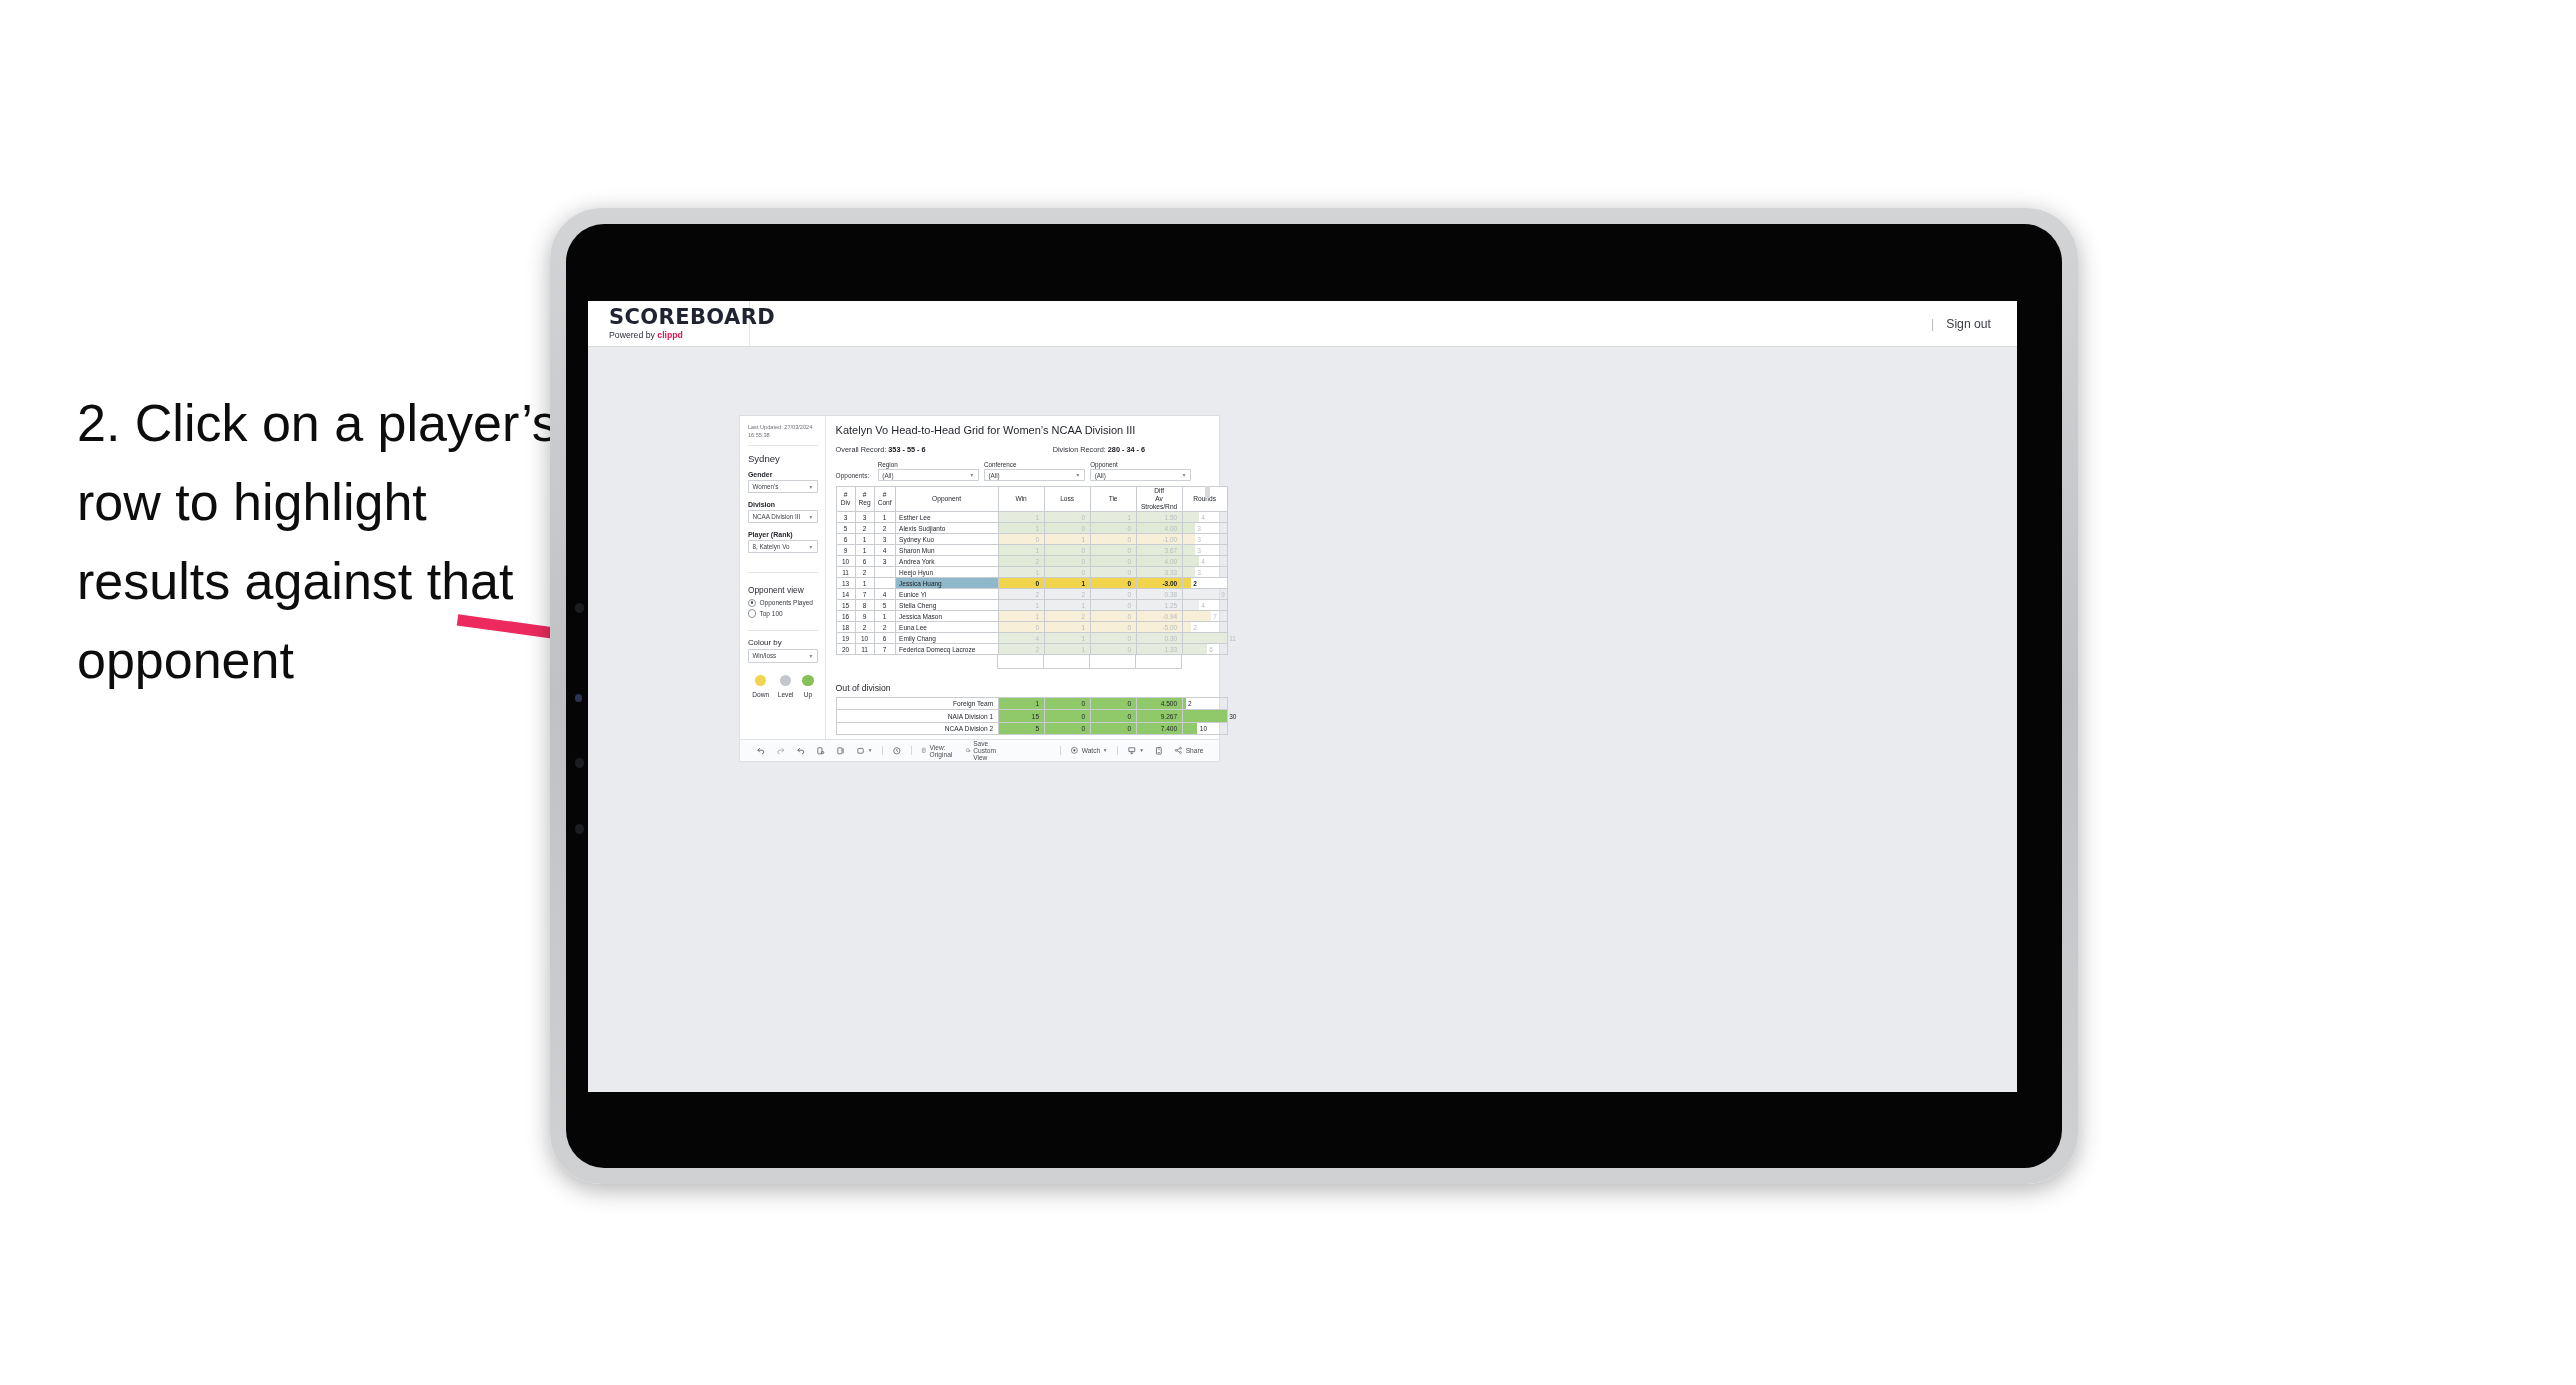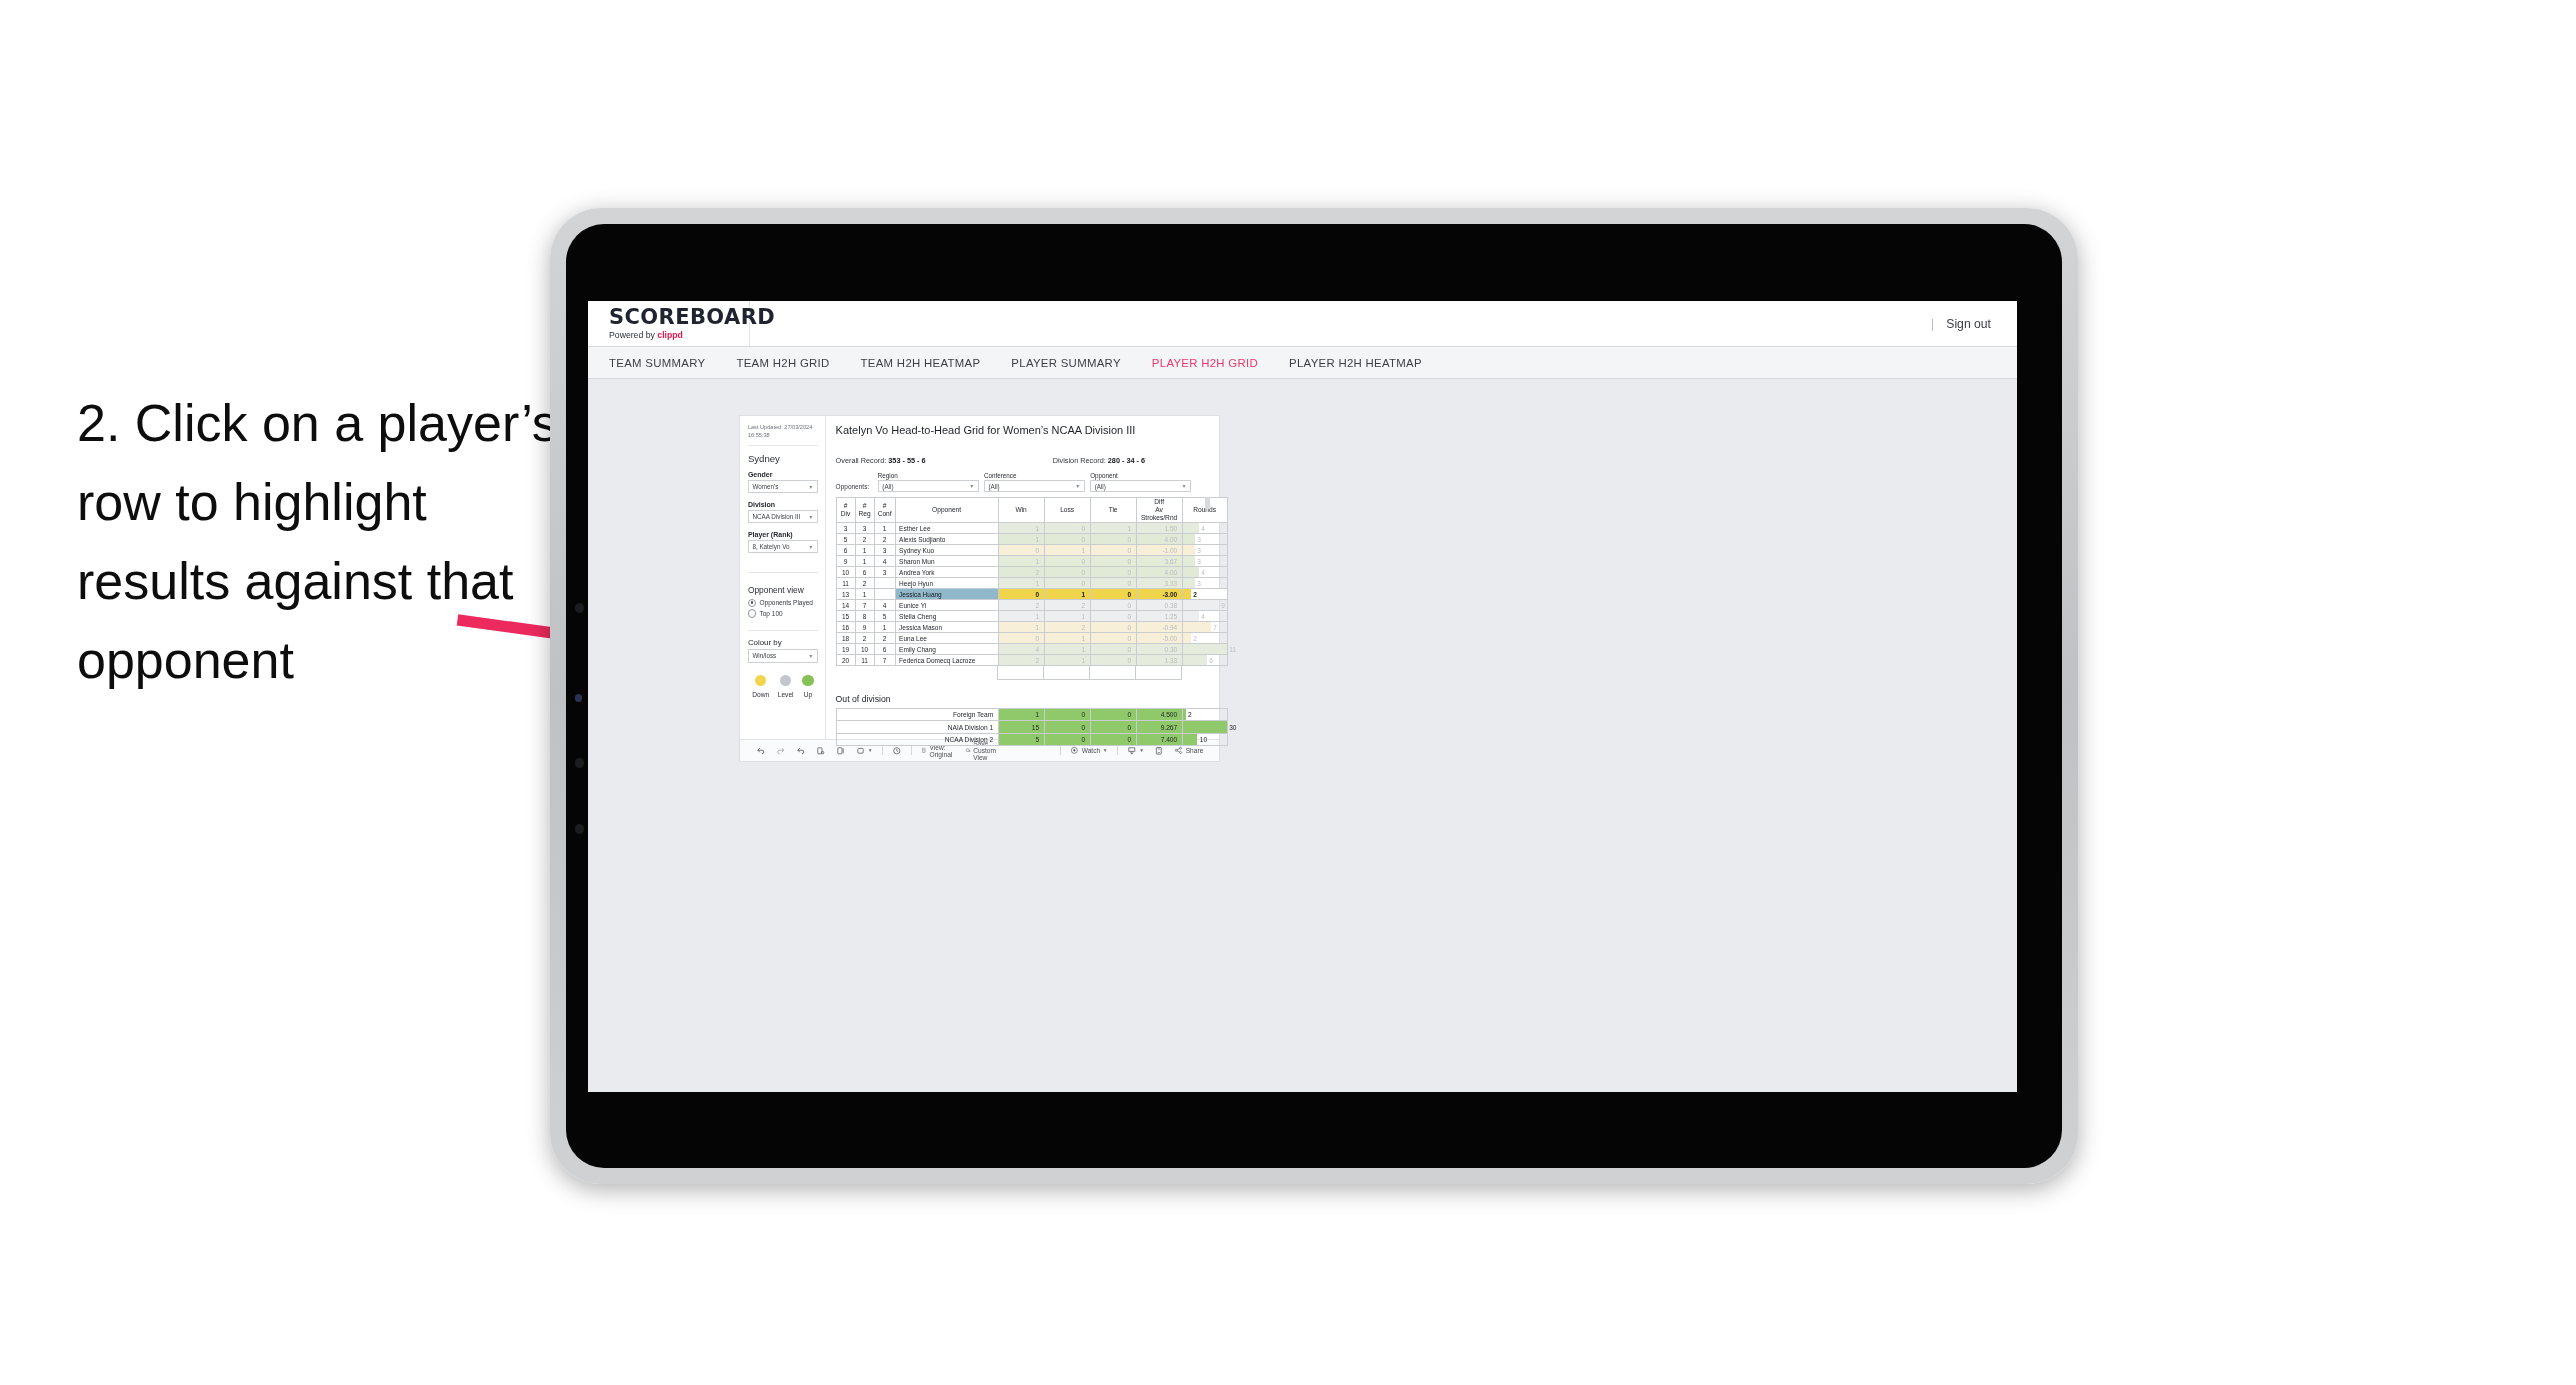--- a/index.html
+++ b/index.html
@@ -86,21 +86,21 @@
   .rc{width:6.1px;height:6.1px;border-radius:50%;border:0.9px solid #8f949a;background:#fff;
       display:flex;align-items:center;justify-content:center;flex:none;}
   .rc.on::after{content:"";width:2.6px;height:2.6px;border-radius:50%;background:#4a4e55;}
   .legend{display:flex;justify-content:space-around;margin-top:12.2px;}
   .lg{display:flex;flex-direction:column;align-items:center;gap:5.2px;}
   .dot{width:11.4px;height:11.4px;border-radius:50%;}
   .lgt{font-size:6.6px;color:#2e3137;}
 
   
   #main{flex:1;padding:7.9px 8.7px 0 9.6px;box-sizing:border-box;min-width:0;position:relative;}
-  #vtitle{font-size:11px;color:#1e2128;margin-bottom:20px;}
+  #vtitle{font-size:11px;color:#1e2128;margin-bottom:9px;}
   #recs{display:flex;font-size:7.3px;color:#33363c;margin-bottom:7px;}
   #recs .r2{margin-left:127px;}
   #recs b{color:#16181d;}
   #oprow{display:flex;align-items:flex-end;gap:5.2px;margin-bottom:4.4px;}
   #oprow .olab{font-size:6.5px;color:#33363c;padding-bottom:2.6px;width:37px;}
   .ofg{width:101px;}
   .ofg .fl2{font-size:6.3px;color:#2a2d34;margin-bottom:0.9px;}
   .ofg .dd{margin-bottom:0;height:10.5px;}
 
   
@@ -156,28 +156,20 @@
     <div id="brand">
       <div class="bn">SCOREBOARD</div>
       <div class="bs"><span>Powered by </span><b>clippd</b></div>
     </div>
     <div id="signout">
       <span class="sep">|</span>
       <span>Sign out</span>
     </div>
   </div>
 
-  <div id="subnav">
-    <a>TEAM SUMMARY</a>
-    <a>TEAM H2H GRID</a>
-    <a>TEAM H2H HEATMAP</a>
-    <a>PLAYER SUMMARY</a>
-    <a class="active">PLAYER H2H GRID</a>
-    <a>PLAYER H2H HEATMAP</a>
-  </div>
 
   <div id="viz">
     <div id="vizbody">
 
       <aside id="side">
         <div class="upd">Last Updated: 27/03/2024 16:55:38</div>
         <div class="hr"></div>
         <div class="sh">Sydney</div>
 
         <div class="fl">Gender</div>

